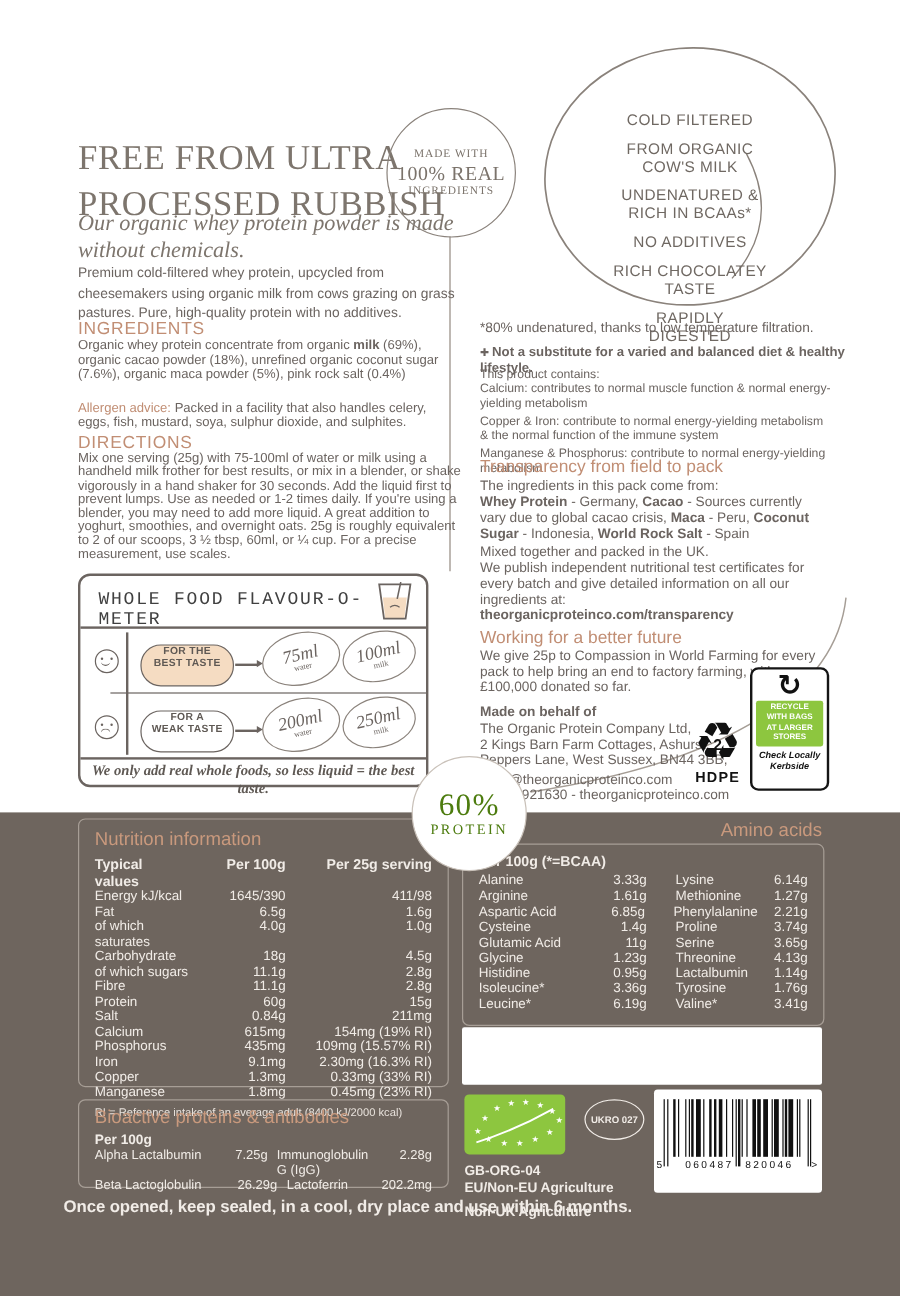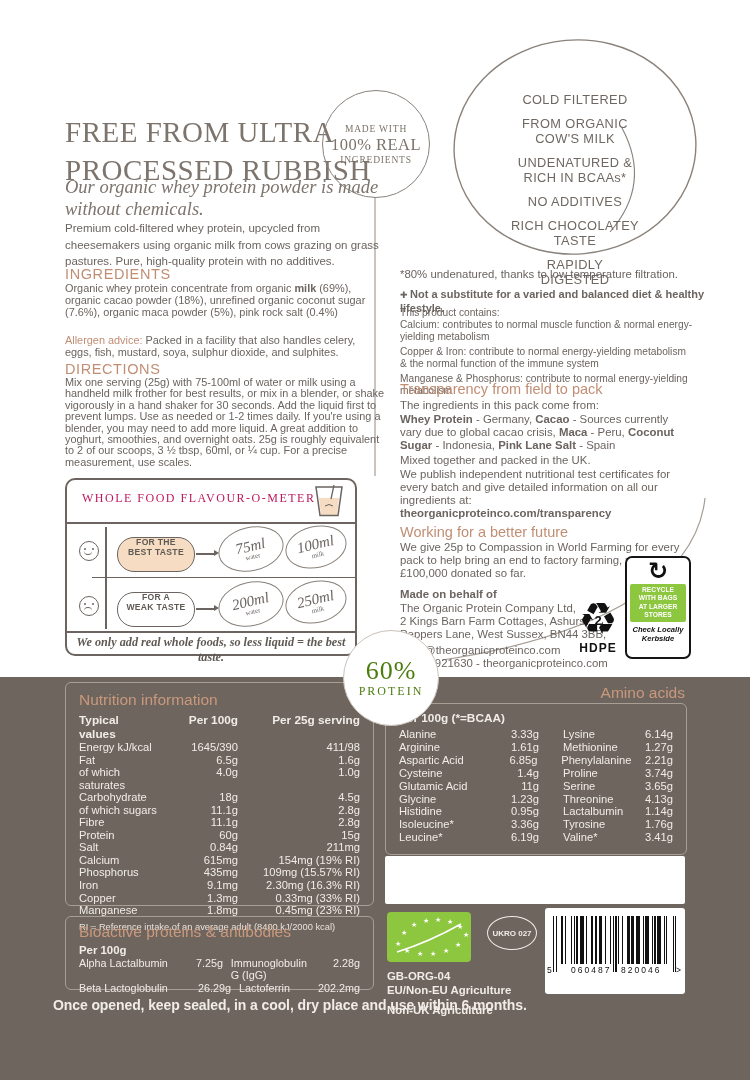--- a/index.html
+++ b/index.html
@@ -11,21 +11,21 @@
   .headline{left:65px;top:113px;width:345px;font-size:29px;line-height:38px;letter-spacing:.5px;
             color:#7d756d;font-weight:400;}
   .subhead{left:65px;top:176px;width:334px;font-size:18.5px;line-height:22px;font-style:italic;color:#7d756d;}
   .body-txt{font-size:10.9px;line-height:12.2px;color:#6b6460;}
   .intro{left:65px;top:220px;width:320px;font-size:11.5px;line-height:16.5px;}
   .sec-head{font-size:14.5px;letter-spacing:.6px;color:#c18e74;}
   .accent{color:#c18e74;}
   .bold{font-weight:bold;}
   
   .fbox{left:65px;top:478px;width:288px;height:174px;border:2px solid #6b6460;border-radius:10px;}
-  .fbox .title{position:absolute;left:15px;top:11px;font-size:12px;letter-spacing:1.5px;color:#be185d;}
+  .fbox .title{position:absolute;left:15px;top:11px;font-size:15px;letter-spacing:1.5px;color:#404040;font-family:Liberation Mono, monospace;}
   .fline{position:absolute;background:#6b6460;}
   .pill{position:absolute;width:76px;height:33px;border:1.5px solid #6b6460;border-radius:17px;
         display:flex;flex-direction:column;align-items:center;justify-content:flex-start;
         font-size:8.6px;font-weight:bold;letter-spacing:.3px;line-height:9.6px;color:#5f5954;}
   .pill.tan{background:#f5dcc2;}
   .oval{position:absolute;border:1.2px solid #8a827b;border-radius:50%;display:flex;flex-direction:column;
         align-items:center;justify-content:center;transform:rotate(-13deg);color:#6b6460;}
   .oval .amt{font-size:15px;font-style:italic;line-height:14px;}
   .oval .liq{font-size:6.8px;line-height:7px;}
   .face{position:absolute;width:18px;height:18px;border:1.6px solid #6b6460;border-radius:50%;}
@@ -228,21 +228,21 @@
       <span> - Sources currently vary due to global cacao crisis, </span>
     
       <span class="bold">Maca</span>
     
       <span> - Peru, </span>
     
       <span class="bold">Coconut Sugar</span>
     
       <span> - Indonesia, </span>
     
-      <span class="bold">Pink Lane Salt</span>
+      <span class="bold">World Rock Salt</span>
     
       <span> - Spain</span>
     
   </div>
   <div class="abs rcol z1" style="left:400px;top:454px;">Mixed together and packed in the UK.</div>
   <div class="abs rcol z1" style="left:400px;top:468px;width:295px;">We publish independent nutritional test certificates for every batch and give detailed information on all our ingredients at:</div>
   <div class="abs rcol bold z1" style="left:400px;top:507px;">theorganicproteinco.com/transparency</div>
 
   <div class="abs r-head z1" style="left:400px;top:524px;">Working for a better future</div>
   <div class="abs rcol z1" style="left:400px;top:541px;width:300px;">We give 25p to Compassion in World Farming for every pack to help bring an end to factory farming, with over £100,000 donated so far.</div>

